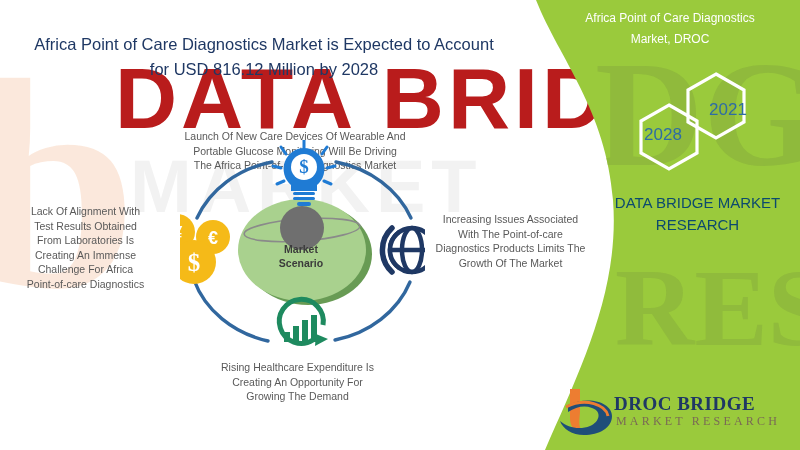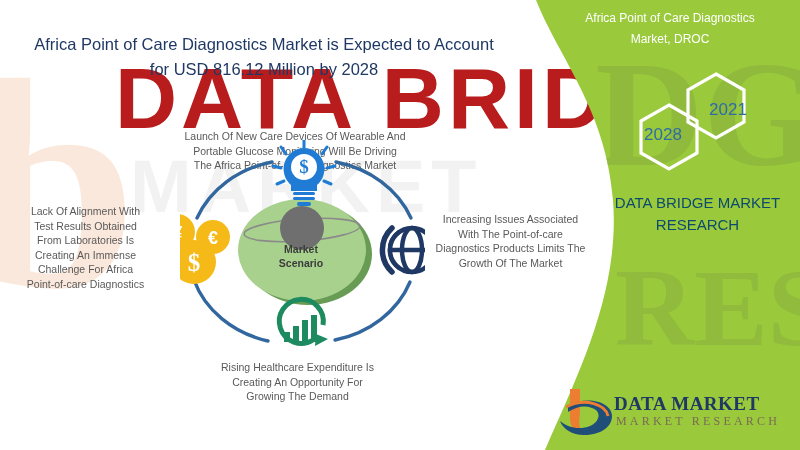--- a/index.html
+++ b/index.html
@@ -230,16 +230,16 @@
   </svg>
 
   <div class="centerlabel">Market
 Scenario</div>
 
   <svg id="logo" viewBox="0 0 170 52">
     <path d="M14 4 L14 34 C14 44 22 49 32 49 C20 46 24 34 24 26 L24 4 Z" fill="#ED7D31"></path>
     <path d="M12 20 C34 10 56 18 56 31 C56 43 43 50 28 50 C16 50 7 44 4 36 C12 43 24 45 34 41 C44 37 46 26 36 23 C28 20 20 22 12 27 Z" fill="#1F4E79"></path>
     <path d="M10 22 C30 12 50 20 52 31" fill="none" stroke="#ED7D31" stroke-width="3"></path>
   </svg>
-  <div class="logo-main">DATA MARKET</div>
+  <div class="logo-main">DROC BRIDGE</div>
   <div class="logo-sub">MARKET  RESEARCH</div>
 
 </div>
 
 </body></html>

